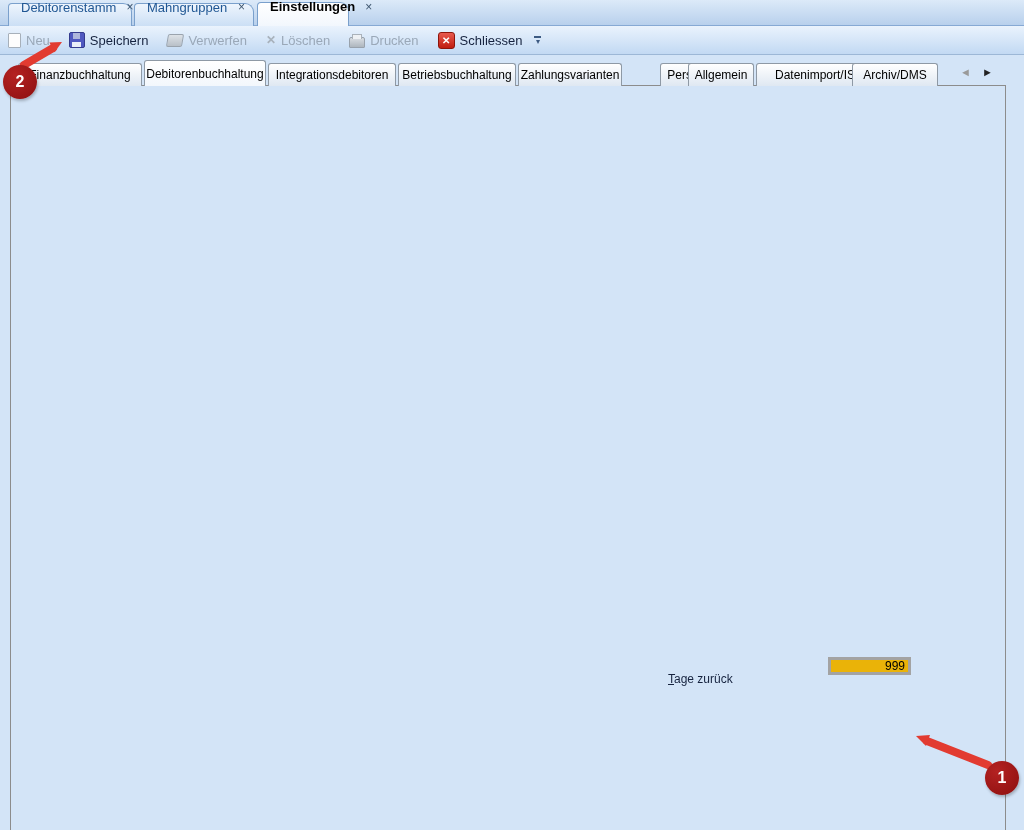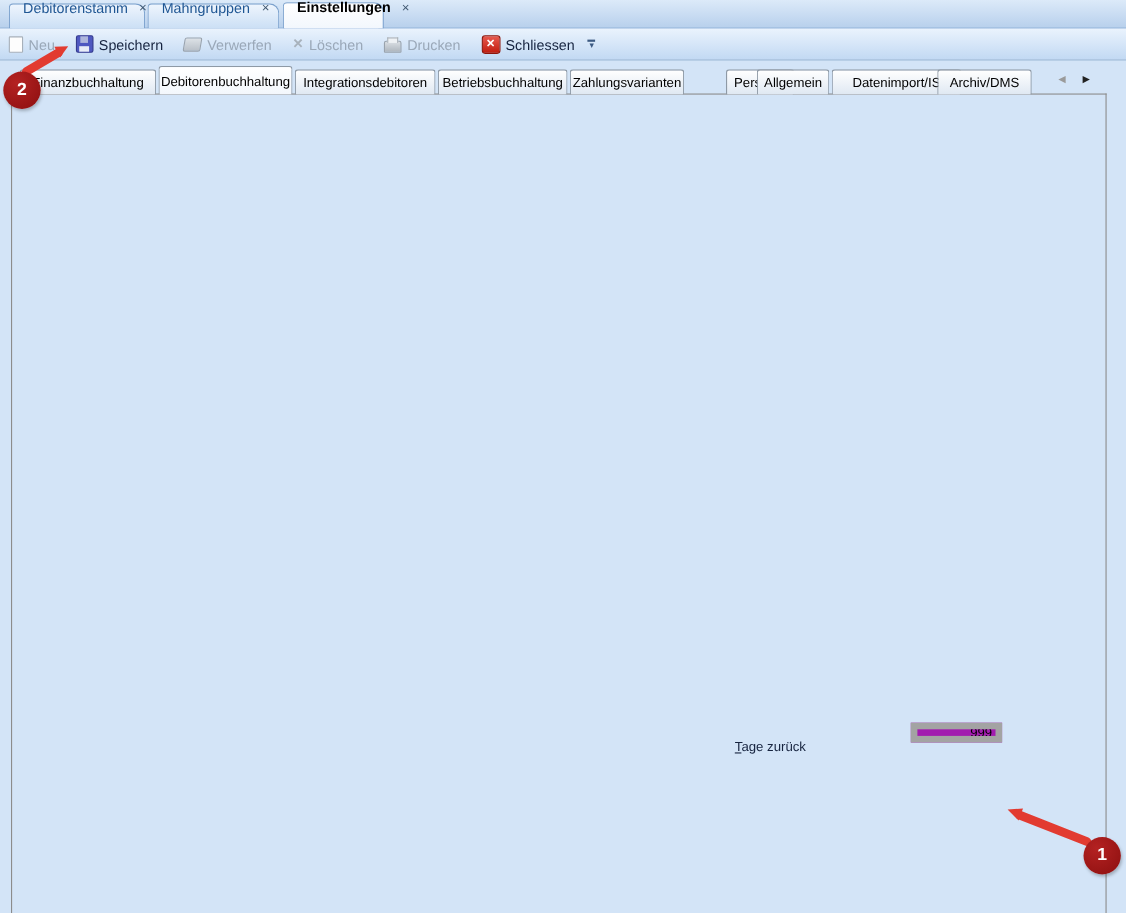--- a/index.html
+++ b/index.html
@@ -44,21 +44,21 @@
   .navarrow{position:absolute;top:66px;font-size:11px;z-index:2;cursor:default;}
   
   #panel{position:absolute;left:10px;top:85px;width:996px;height:760px;box-sizing:border-box;
          border:1px solid #8c8c8c;border-bottom:none;background:#d3e4f7;z-index:1;}
   
   .grp{position:absolute;border:1px solid #9fb4cb;border-radius:5px;box-sizing:border-box;}
   .legend{position:absolute;top:-8px;left:8px;background:#d3e4f7;padding:0 4px;white-space:nowrap;}
   .lbl{position:absolute;white-space:nowrap;}
   .lbl.u::first-letter{text-decoration:underline;}
   .hdr{text-decoration:underline;}
-  .fld{position:absolute;box-sizing:border-box;height:18px;border:6px solid #a3a3a3;background:#a21caf;
+  .fld{position:absolute;box-sizing:border-box;height:18px;border:3px solid #a3a3a3;background:#eab308;
        font:12px "Liberation Sans",sans-serif;padding:0 3px;color:#000;}
   .fld.num{text-align:right;}
   .combo{position:absolute;box-sizing:border-box;height:18px;border:1px solid #8095ad;background:#fff;
          display:flex;align-items:center;overflow:hidden;}
   .ctext{flex:1;padding:0 3px;white-space:nowrap;overflow:hidden;font-size:12px;}
   .cbtn{width:16px;align-self:stretch;border-left:1px solid #9db0c5;
         background:linear-gradient(#f4f8fc,#cddcef);display:flex;align-items:center;justify-content:center;}
   .cbtn::after{content:"▼";font-size:7px;color:#3f5b7e;}
   .cb{position:absolute;width:13px;height:13px;box-sizing:border-box;border:1px solid #e2c089;background:#fdfdfa;}
   .cb.checked::after{content:"✔";position:absolute;left:0;top:-3px;font-size:13px;font-weight:bold;color:#2458b8;}

